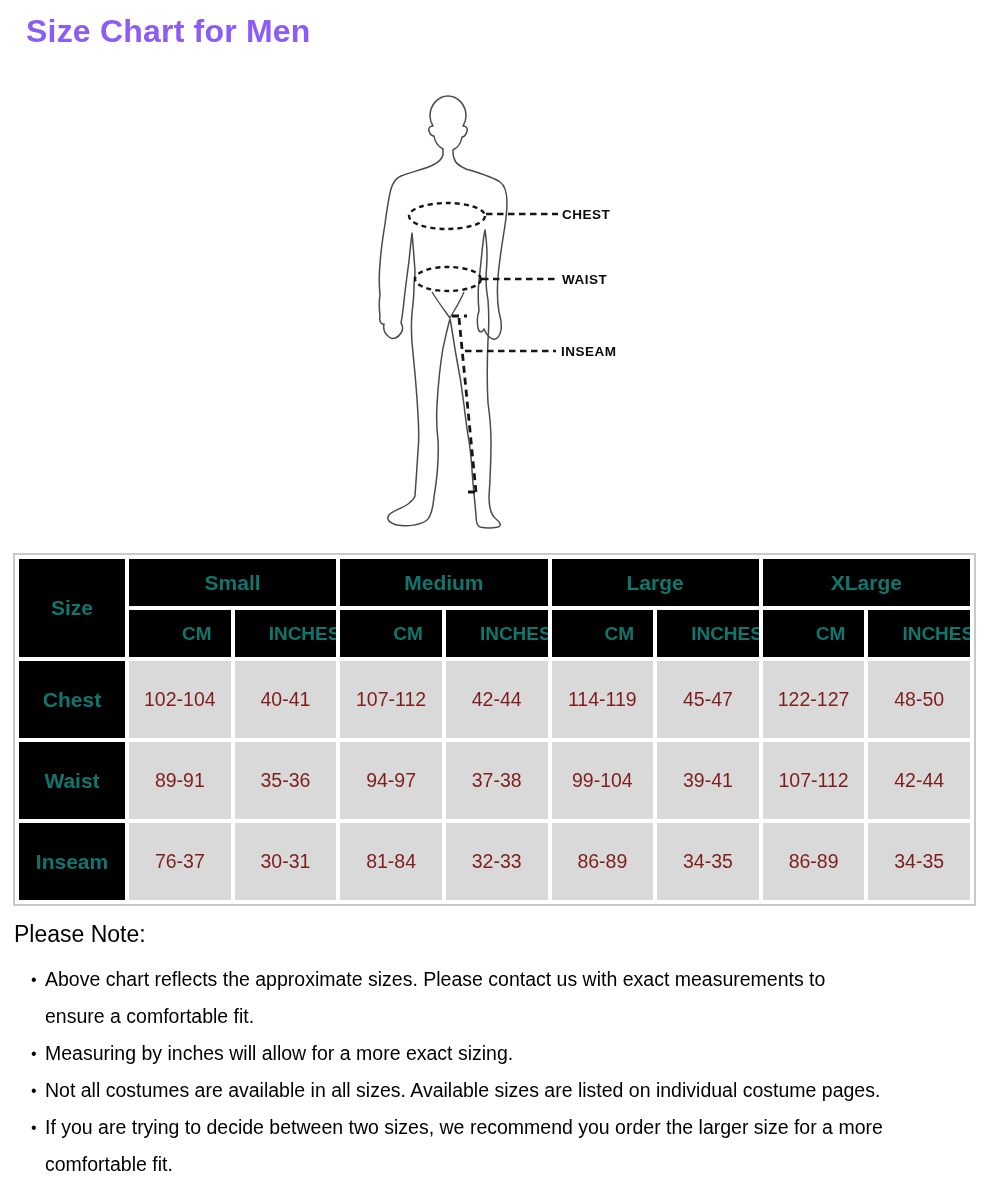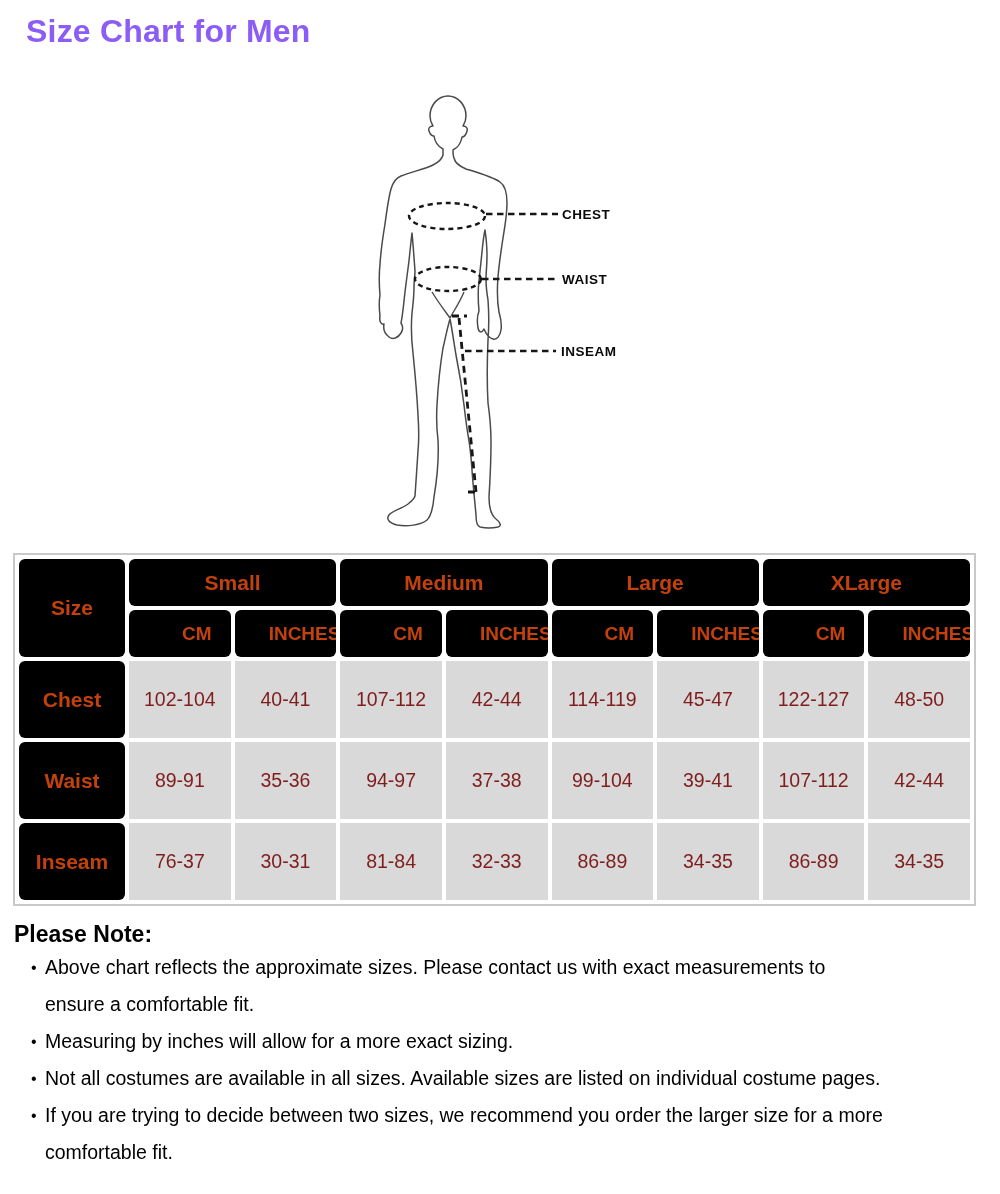--- a/index.html
+++ b/index.html
@@ -44,23 +44,22 @@
     table-layout: fixed;
     background: #ffffff;
   }
   .size-table th, .size-table td {
     text-align: center;
     vertical-align: middle;
     overflow: hidden;
   }
   .size-table .hdr {
     background: #000000;
-    color: #c2410c;
+    color: #0f766e;
     font-weight: bold;
-    border-radius: 6px;
   }
   .size-table .size-group { font-size: 21px; height: 47px; }
   .size-table .unit { font-size: 19px; height: 47px; padding-left: 34px; }
   .size-table .corner { font-size: 21px; }
   .size-table .row-label { font-size: 21px; }
   .size-table .val {
     background: #d9d9d9;
     color: #7f1d1d;
     font-size: 19.5px;
     font-weight: normal;
@@ -68,22 +67,21 @@
   }
   
   .notes {
     position: absolute;
     left: 14px; top: 921px;
     width: 960px;
   }
   .notes-heading {
     font-size: 23px;
     color: #000000;
-    margin-bottom: 1px;
-    font-weight: bold;
+    margin-bottom: 13px;
   }
   .note-item {
     position: relative;
     padding-left: 31px;
     font-size: 19.5px;
     line-height: 37px;
     color: #000000;
   }
   .note-item .bullet {
     position: absolute;

